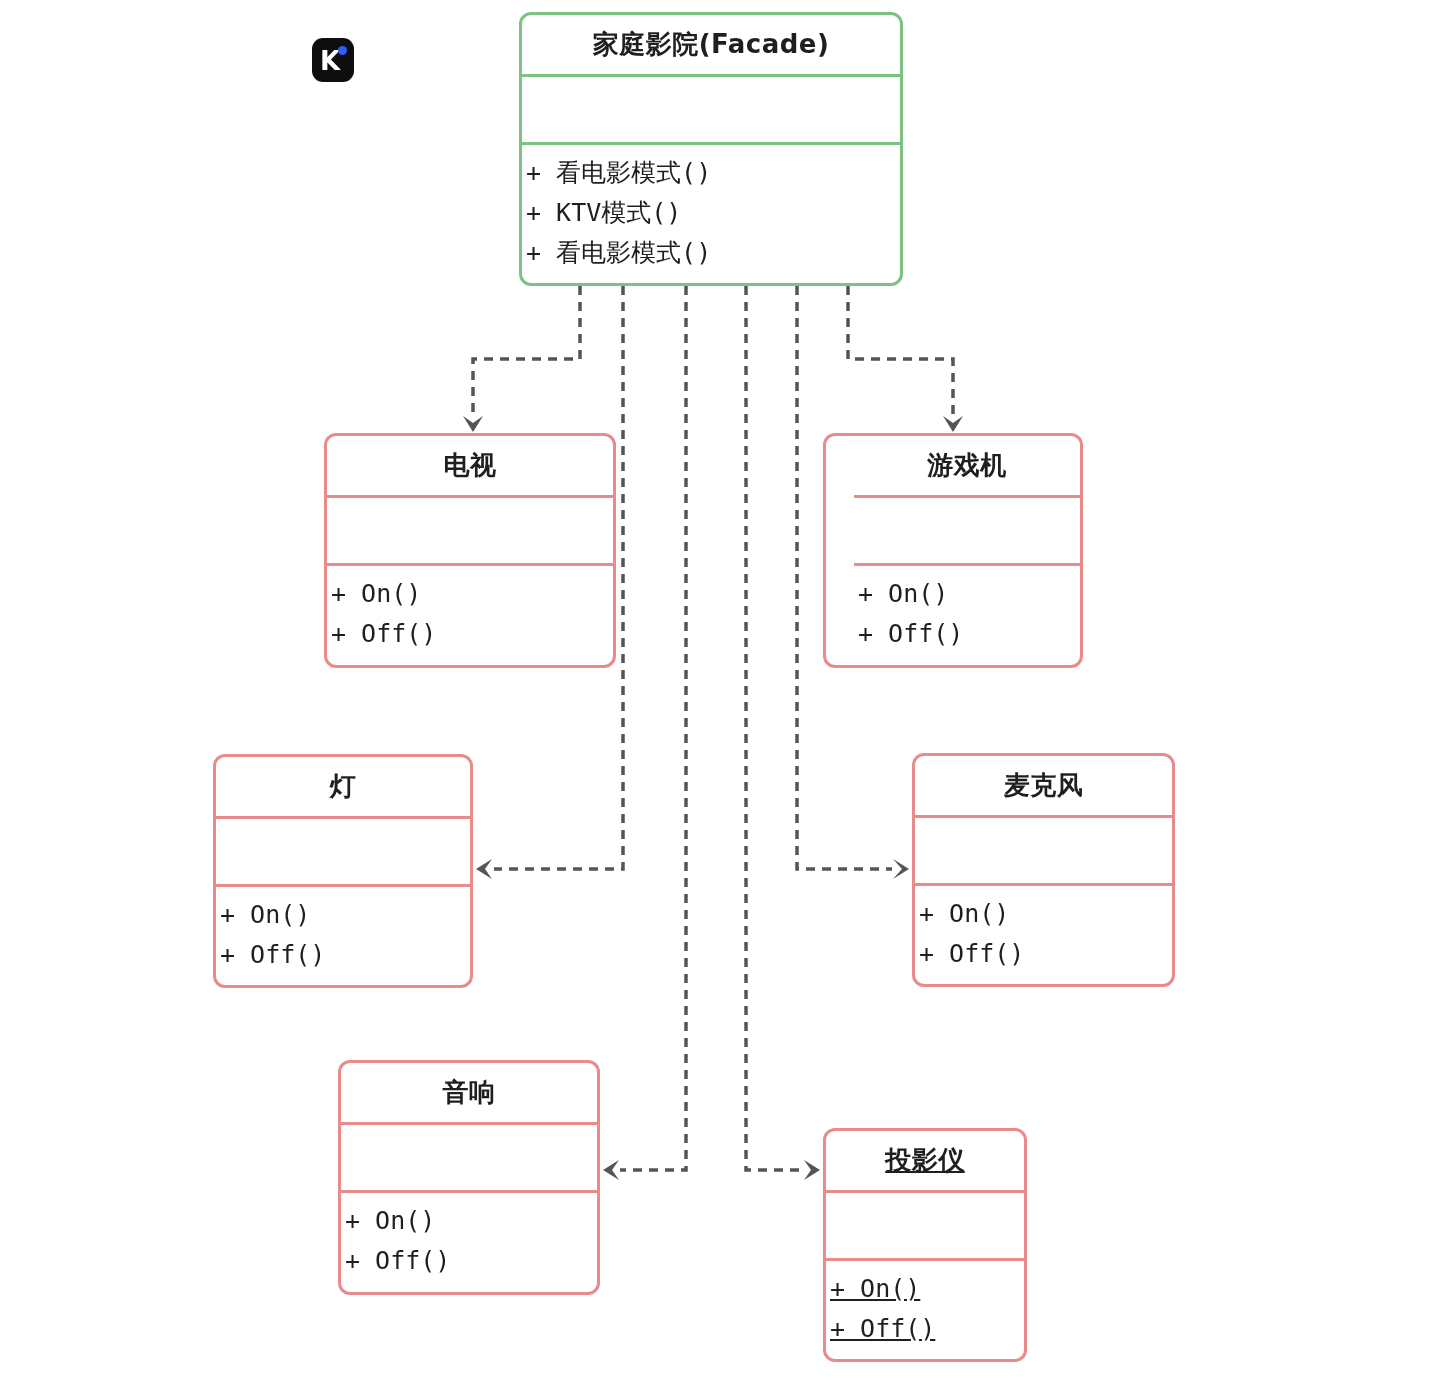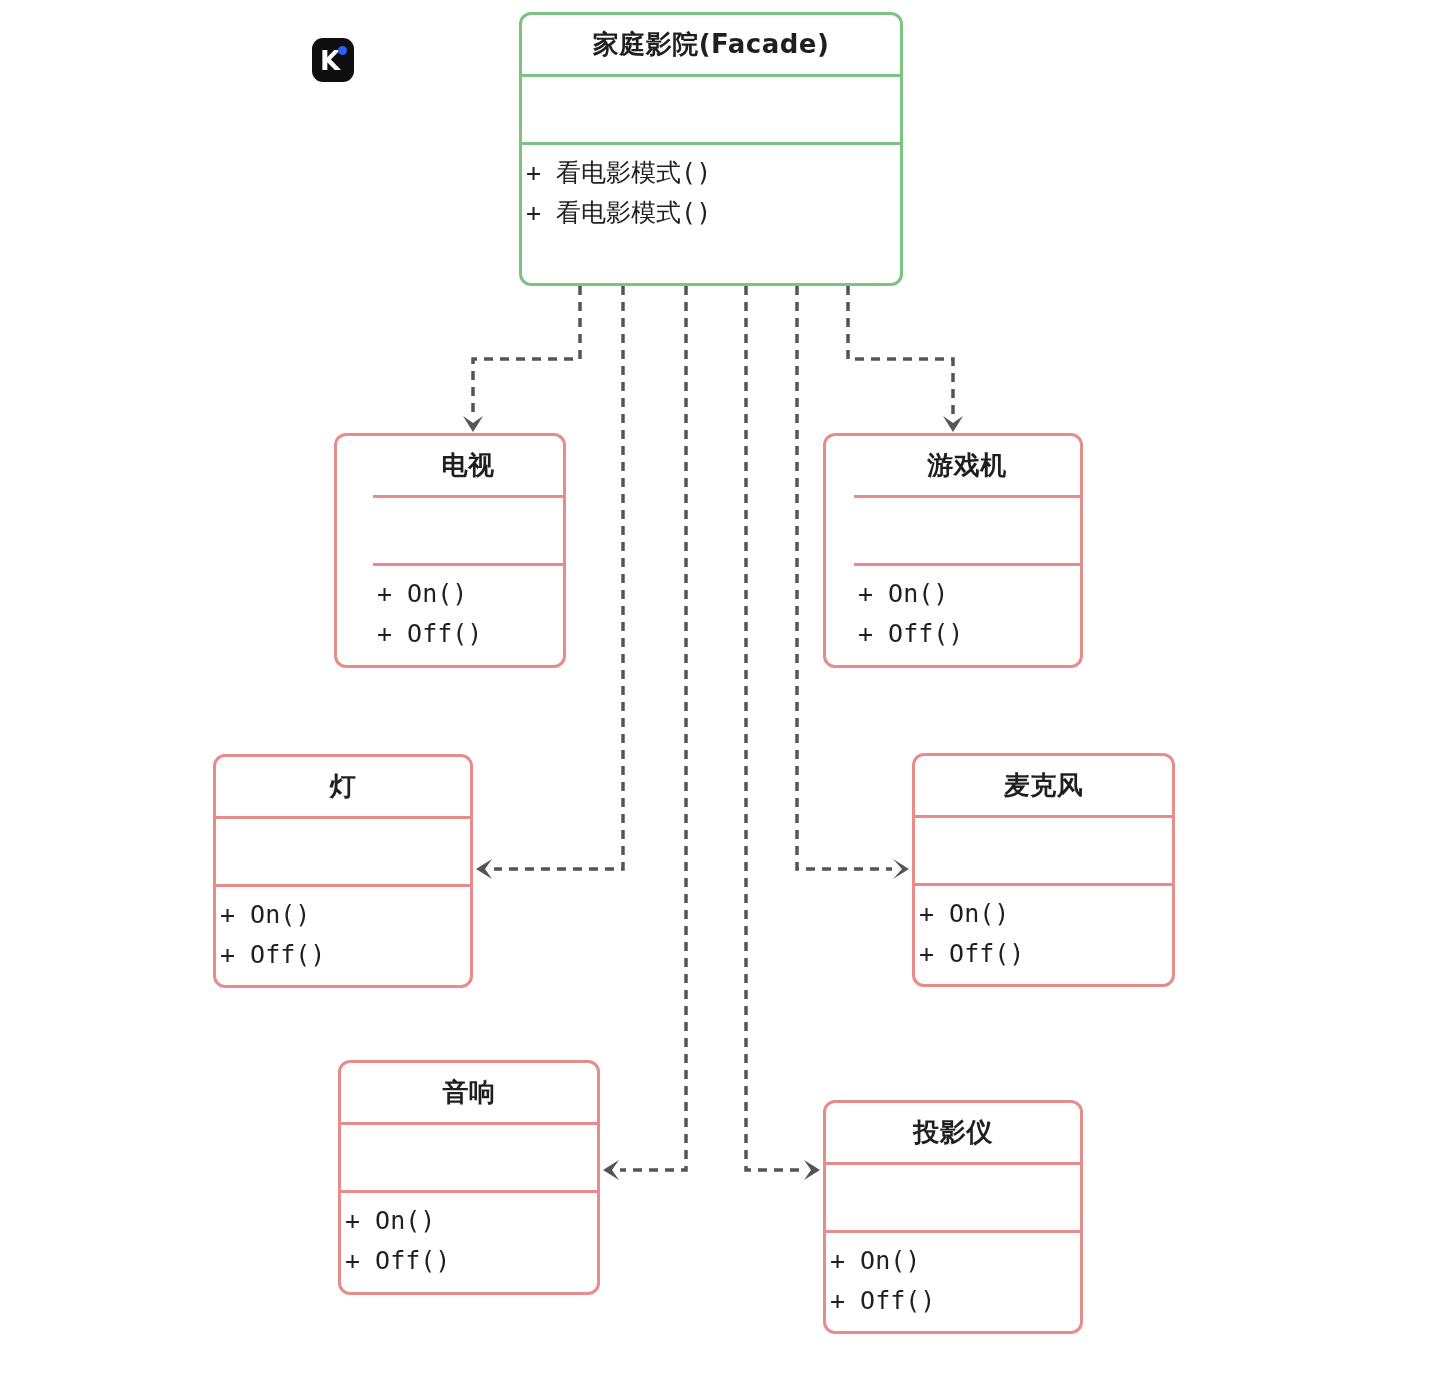--- a/index.html
+++ b/index.html
@@ -87,25 +87,26 @@
   <div class="logo">
     <span class="logo-letter">K</span>
     <span class="logo-dot"></span>
   </div>
 
   <div class="uml-box facade" style="left:519px; top:12px; width:384px; height:274px;">
     <div class="uml-title">家庭影院(Facade)</div>
     <div class="uml-attrs"></div>
     <div class="uml-methods">
       <div class="uml-method">+ 看电影模式()</div>
+      <div class="uml-method">+ KTV模式()</div>
       <div class="uml-method">+ 看电影模式()</div>
     </div>
   </div>
 
-  <div class="uml-box" style="left:334px; top:433px; width:232px; height:235px;padding-left:36px;">
+  <div class="uml-box" style="left:324px; top:433px; width:292px; height:235px;">
     <div class="uml-title">电视</div>
     <div class="uml-attrs"></div>
     <div class="uml-methods">
       <div class="uml-method">+ On()</div>
       <div class="uml-method">+ Off()</div>
     </div>
   </div>
 
   <div class="uml-box" style="left:823px; top:433px; width:260px; height:235px;padding-left:28px;">
     <div class="uml-title">游戏机</div>
@@ -136,21 +137,21 @@
 
   <div class="uml-box" style="left:338px; top:1060px; width:262px; height:235px;">
     <div class="uml-title">音响</div>
     <div class="uml-attrs"></div>
     <div class="uml-methods">
       <div class="uml-method">+ On()</div>
       <div class="uml-method">+ Off()</div>
     </div>
   </div>
 
-  <div class="uml-box" style="left:823px; top:1100px; width:260px; height:234px;">
+  <div class="uml-box" style="left:823px; top:1128px; width:204px; height:234px;text-decoration:underline;">
     <div class="uml-title">投影仪</div>
     <div class="uml-attrs"></div>
     <div class="uml-methods">
       <div class="uml-method">+ On()</div>
       <div class="uml-method">+ Off()</div>
     </div>
   </div>
 
 </div>
 

